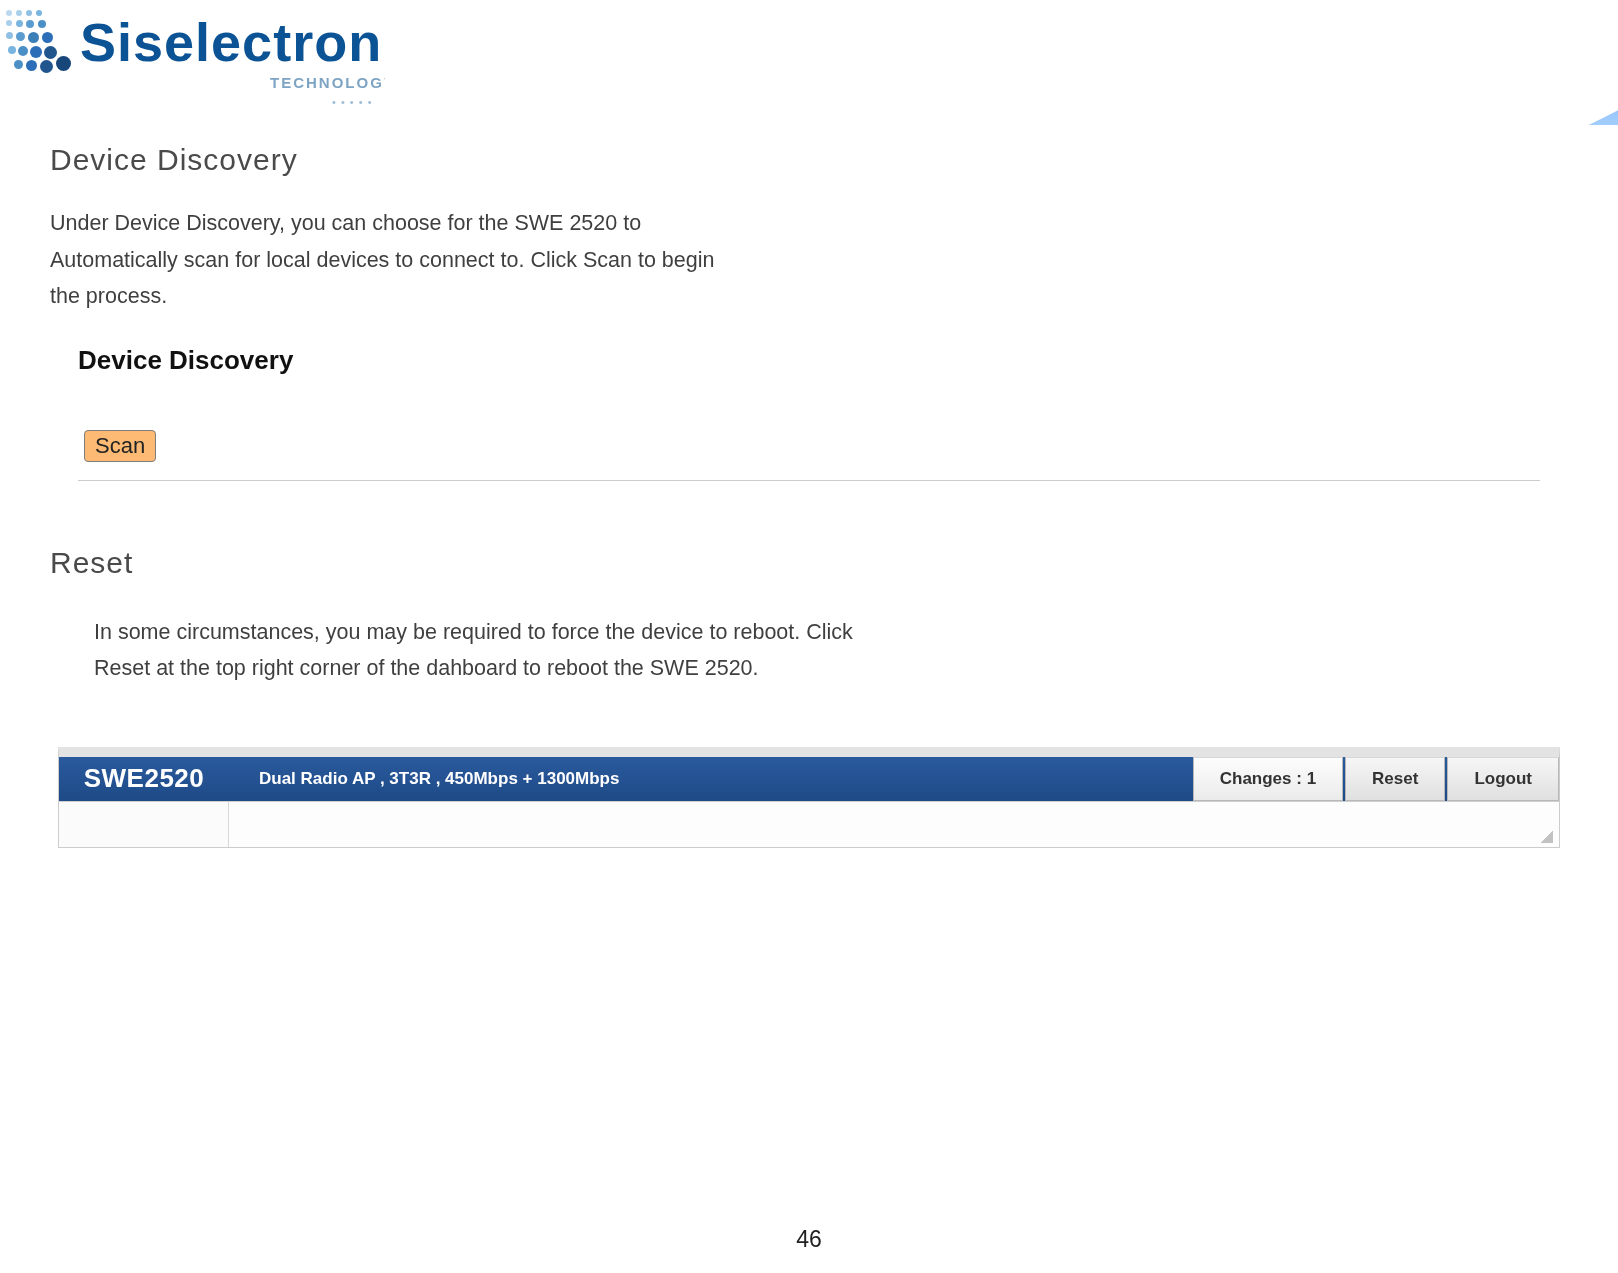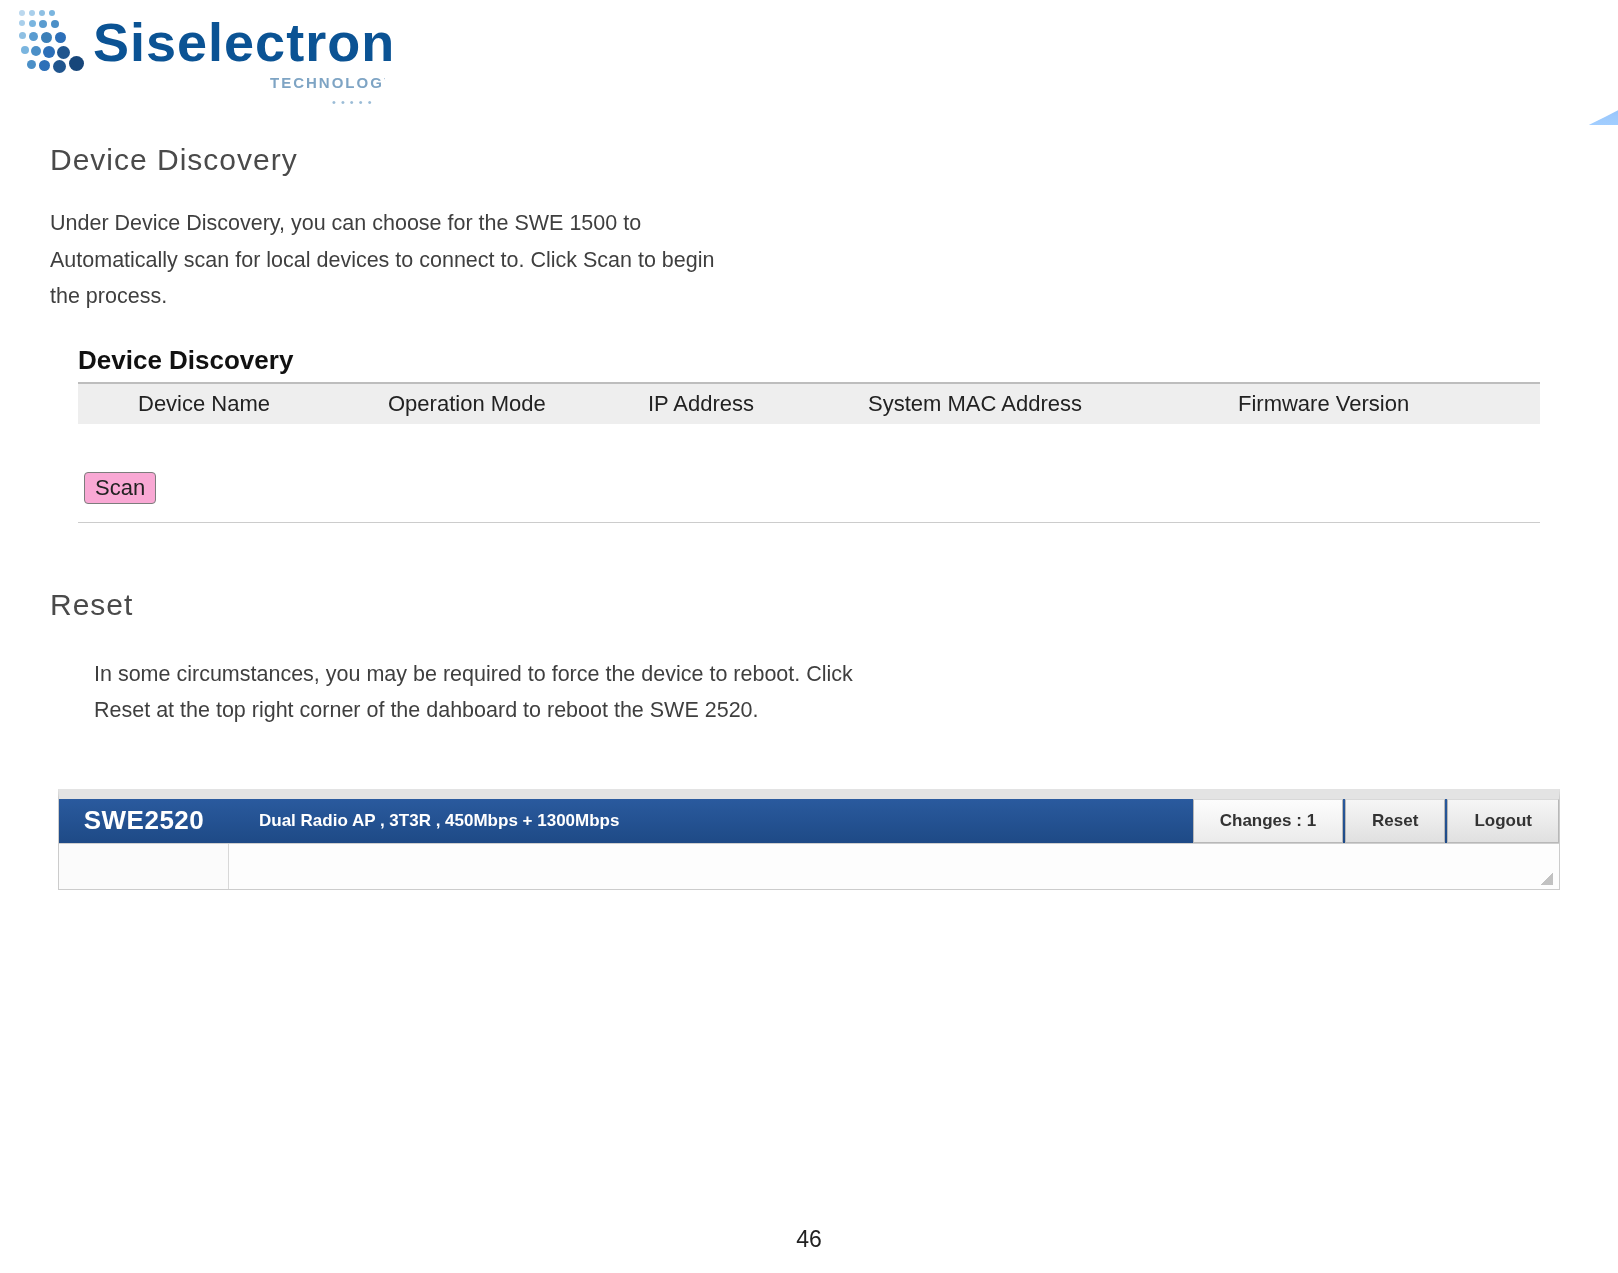--- a/index.html
+++ b/index.html
@@ -39,21 +39,21 @@
   .banner::before {
     content: "";
     position: absolute;
     left: 0; top: 0;
     width: 450px;
     height: 125px;
     background: #fff;
   }
   .logo-wrap {
     position: absolute;
-    left: 17px;
+    left: 4px;
     top: 8px;
     display: flex;
     align-items: center;
     z-index: 5;
   }
   .logo-dots {
     width: 68px;
     height: 68px;
     position: relative;
     margin-left: 0px;
@@ -157,21 +157,21 @@
   .col-mode { width: 260px; }
   .col-ip   { width: 220px; }
   .col-mac  { width: 350px; }
   .col-fw   { flex: 1; padding-left: 20px;}
   .scan-btn {
     margin-top: 48px;
     margin-left: 6px;
     padding: 0px 10px;
     font-size: 22px;
     font-family: Arial, sans-serif;
-    background: #f9a8d4;
+    background: #fdba74;
     border: 1px solid #7d7d7d;
     border-radius: 4px;
     color: #222;
     cursor: pointer;
     height: 32px;
     line-height: 28px;
   }
 
   .reset-title {
     font-size: 30px;
@@ -301,31 +301,24 @@
       </div>
       <div class="brand-text">Siselectron</div>
     </div>
     <div class="brand-sub">TECHNOLOGY</div>
     <div class="brand-dots-line">• • • • •</div>
   </div>
 
   <div class="content">
 
     <div class="section-title">Device  Discovery</div>
-    <div class="section-para">Under Device Discovery, you can choose  for the  SWE  1500 to Automatically  scan  for local devices  to  connect to.  Click Scan  to  begin  the  process.</div>
+    <div class="section-para">Under Device Discovery, you can choose  for the  SWE  2520 to Automatically  scan  for local devices  to  connect to.  Click Scan  to  begin  the  process.</div>
 
     <div class="discovery-panel">
       <div class="discovery-panel-title">Device Discovery</div>
-      <div class="discovery-header-row">
-        <div class="col-name">Device Name</div>
-        <div class="col-mode">Operation Mode</div>
-        <div class="col-ip">IP Address</div>
-        <div class="col-mac">System MAC Address</div>
-        <div class="col-fw">Firmware Version</div>
-      </div>
       <button class="scan-btn">Scan</button>
     </div>
 
     <div class="reset-title">Reset</div>
     <div class="section-para" style="margin-top:34px;max-width:760px;margin-left:44px;">In some circumstances,  you may be required to force the device to reboot. Click Reset  at the top right corner of  the  dahboard  to reboot the  SWE 2520.</div>
 
     <div class="dashboard-wrap">
       <div class="dashboard-bar">
         <div class="dashboard-device">SWE2520</div>
         <div class="dashboard-desc">Dual Radio AP , 3T3R , 450Mbps + 1300Mbps</div>

